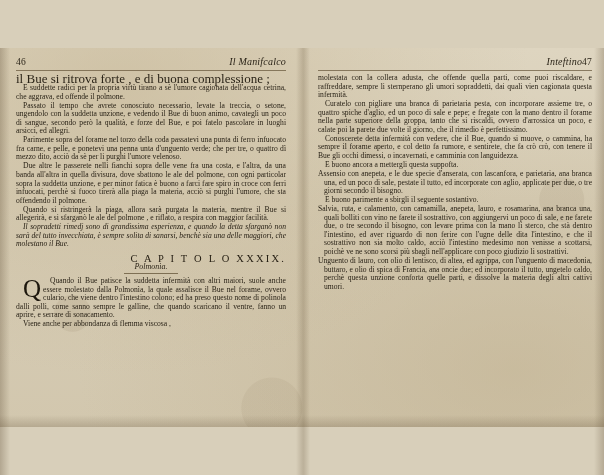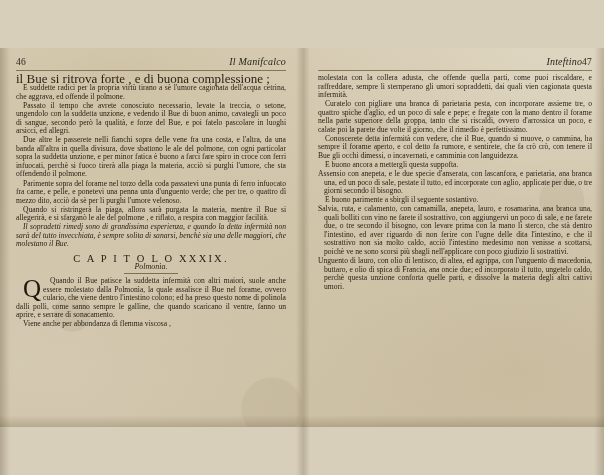--- a/index.html
+++ b/index.html
@@ -108,21 +108,21 @@
   }
   .dropcap {
     float: left;
     font-size: 25px;
     line-height: 21px;
     padding: 1px 2px 0 0;
     font-family: "Liberation Serif", serif;
     color: #1d170d;
   }
   .chaphead {
-    text-align: center;
+    text-align: right;
     font-size: 10.5px;
     letter-spacing: 2.2px;
     margin: 6px 0 0 0;
     color: #241d12;
   }
   .chapsub {
     text-align: center;
     font-size: 8px;
     font-style: italic;
     margin: 0 0 1px 0;
@@ -187,24 +187,24 @@
       <span class="folio">46</span>
       <span class="rh-title">Il Manifcalco</span>
     </div>
     <hr class="rule">
 
     <div class="catchline">il Bue si ritrova forte , e di buona complessione ;</div>
 
     <div class="body">
       <p>E suddette radici per la propria virtù tirano a sè l'umore cagionata dell'acqua cetrina, che aggrava, ed offende il polmone.</p>
       <p>Passato il tempo che avrete conosciuto necessario, levate la treccia, o setone, ungendolo con la suddetta unzione, e vedendo il Bue di buon animo, cavategli un poco di sangue, secondo però la qualità, e forze del Bue, e poi fatelo pascolare in luoghi arsicci, ed allegri.</p>
+      <p>Parimente sopra del forame nel torzo della coda passatevi una punta di ferro infuocato fra carne, e pelle, e ponetevi una penna unta d'unguento verde; che per tre, o quattro dì mezzo dito, acciò da sè per li purghi l'umore velenoso.</p>
       <p>Due altre le passerete nelli fianchi sopra delle vene fra una costa, e l'altra, da una banda all'altra in quella divisura, dove sbattono le ale del polmone, con ogni particolar sopra la suddetta unzione, e per minor fatica è buono a farci fare spiro in croce con ferri infuocati, perchè si fuoco tirerà alla piaga la materia, acciò si purghi l'umore, che sta offendendo il polmone.</p>
-      <p>Parimente sopra del forame nel torzo della coda passatevi una punta di ferro infuocato fra carne, e pelle, e ponetevi una penna unta d'unguento verde; che per tre, o quattro dì mezzo dito, acciò da sè per li purghi l'umore velenoso.</p>
       <p>Quando si ristringerà la piaga, allora sarà purgata la materia, mentre il Bue si allegerirà, e si sfarganò le ale del polmone , e riflato, a respira con maggior facilità.</p>
-      <p style="font-style:italic">Il sopradetti rimedj sono di grandissima esperienza, e quando la detta infermità non sarà del tutto invecchiata, è sempre solita di sanarsi, benchè sia una delle maggiori, che molestano il Bue.</p>
+      <p style="font-style:italic">Il sopradetti rimedj sono di grandissima esperienza, e quando la detta sfarganò non sarà del tutto invecchiata, è sempre solita di sanarsi, benchè sia una delle maggiori, che molestano il Bue.</p>
 
       <div class="chaphead">C A P I T O L O   XXXIX.</div>
       <div class="chapsub">Polmonìa.</div>
       <hr class="chaprule">
 
       <p class="dropcap-para">
         <span class="dropcap">Q</span><span>Quando il Bue patisce la suddetta infermità con altri maiori, suole anche essere molestato dalla Polmonìa, la quale assalisce il Bue nel forame, ovvero culario, che viene dentro l'intestino colono; ed ha preso questo nome di polinola dalli polli, come sanno sempre le galline, che quando scaricano il ventre, fanno un aprire, e serrare di sonacamento.</span>
       </p>
       <p>Viene anche per abbondanza di flemma viscosa ,</p>
     </div>

